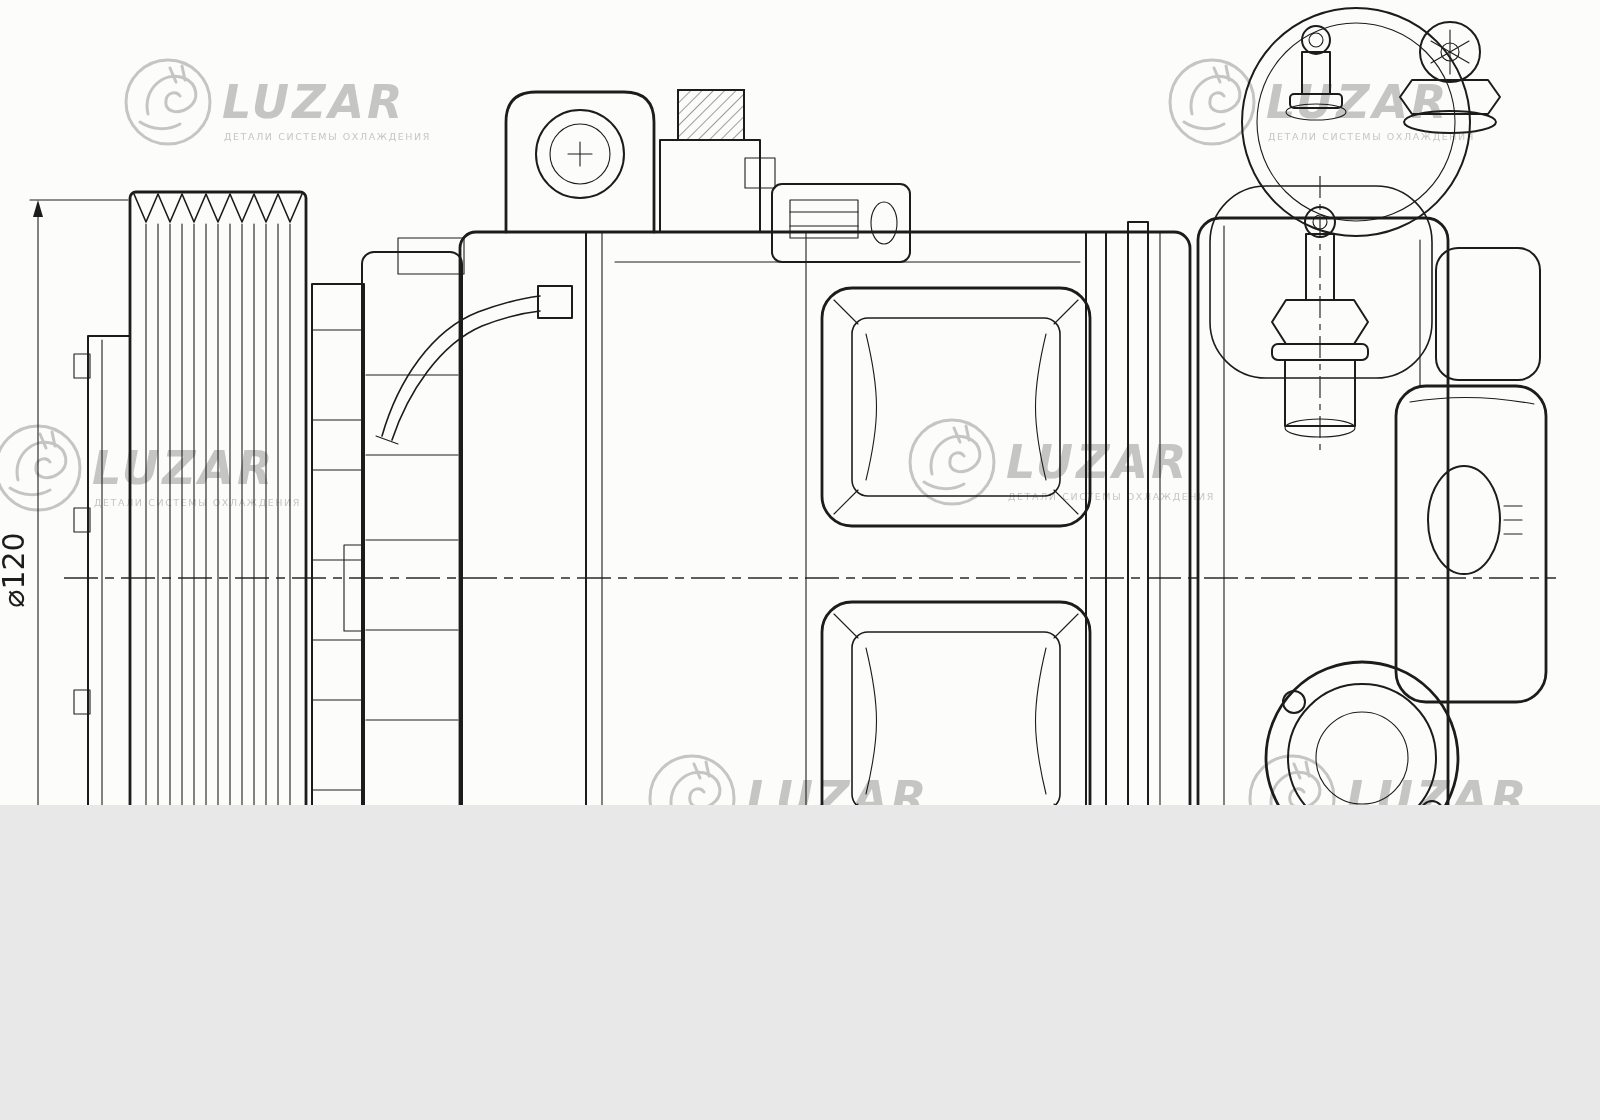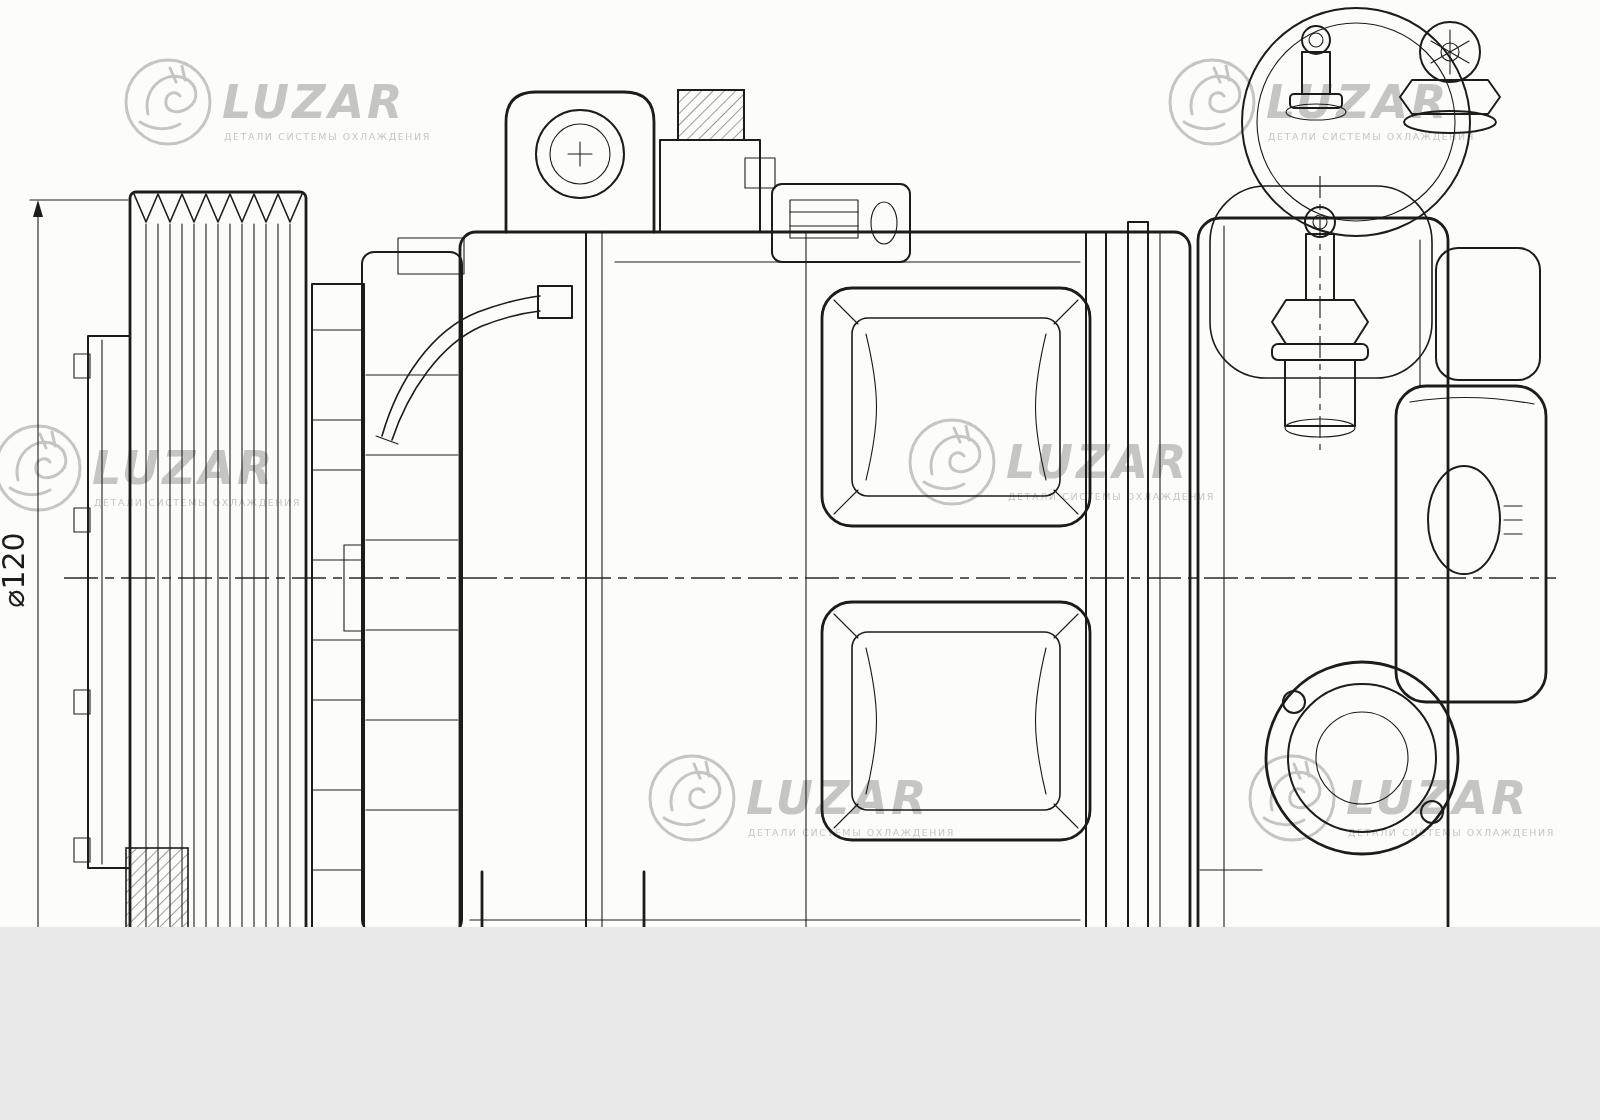--- a/index.html
+++ b/index.html
@@ -1,17 +1,17 @@
 <!DOCTYPE html>
 <html><head>
 <meta charset="utf-8">
 <style>
   html,body{margin:0;padding:0;background:#e8e8e8;}
   .page{
-    width:1600px;height:927px;background:#fcfcfa;position:relative;overflow:hidden;
+    width:1600px;height:805px;background:#fcfcfa;position:relative;overflow:hidden;
     font-family:"DejaVu Sans", sans-serif;
   }
   svg{display:block;}
   .ln{fill:none;stroke:#1c1c1c;stroke-width:2;stroke-linejoin:round;stroke-linecap:round;}
   .thin{stroke-width:1.1;}
   .mid{stroke-width:1.6;}
   .thick{stroke-width:2.8;}
   .dash{stroke-dasharray:34 7 9 7;stroke-width:1.3;stroke:#2a2a2a;}
   .dash2{stroke-dasharray:22 6 6 6;stroke-width:1.2;stroke:#2a2a2a;}
   .wm{opacity:0.5;}

